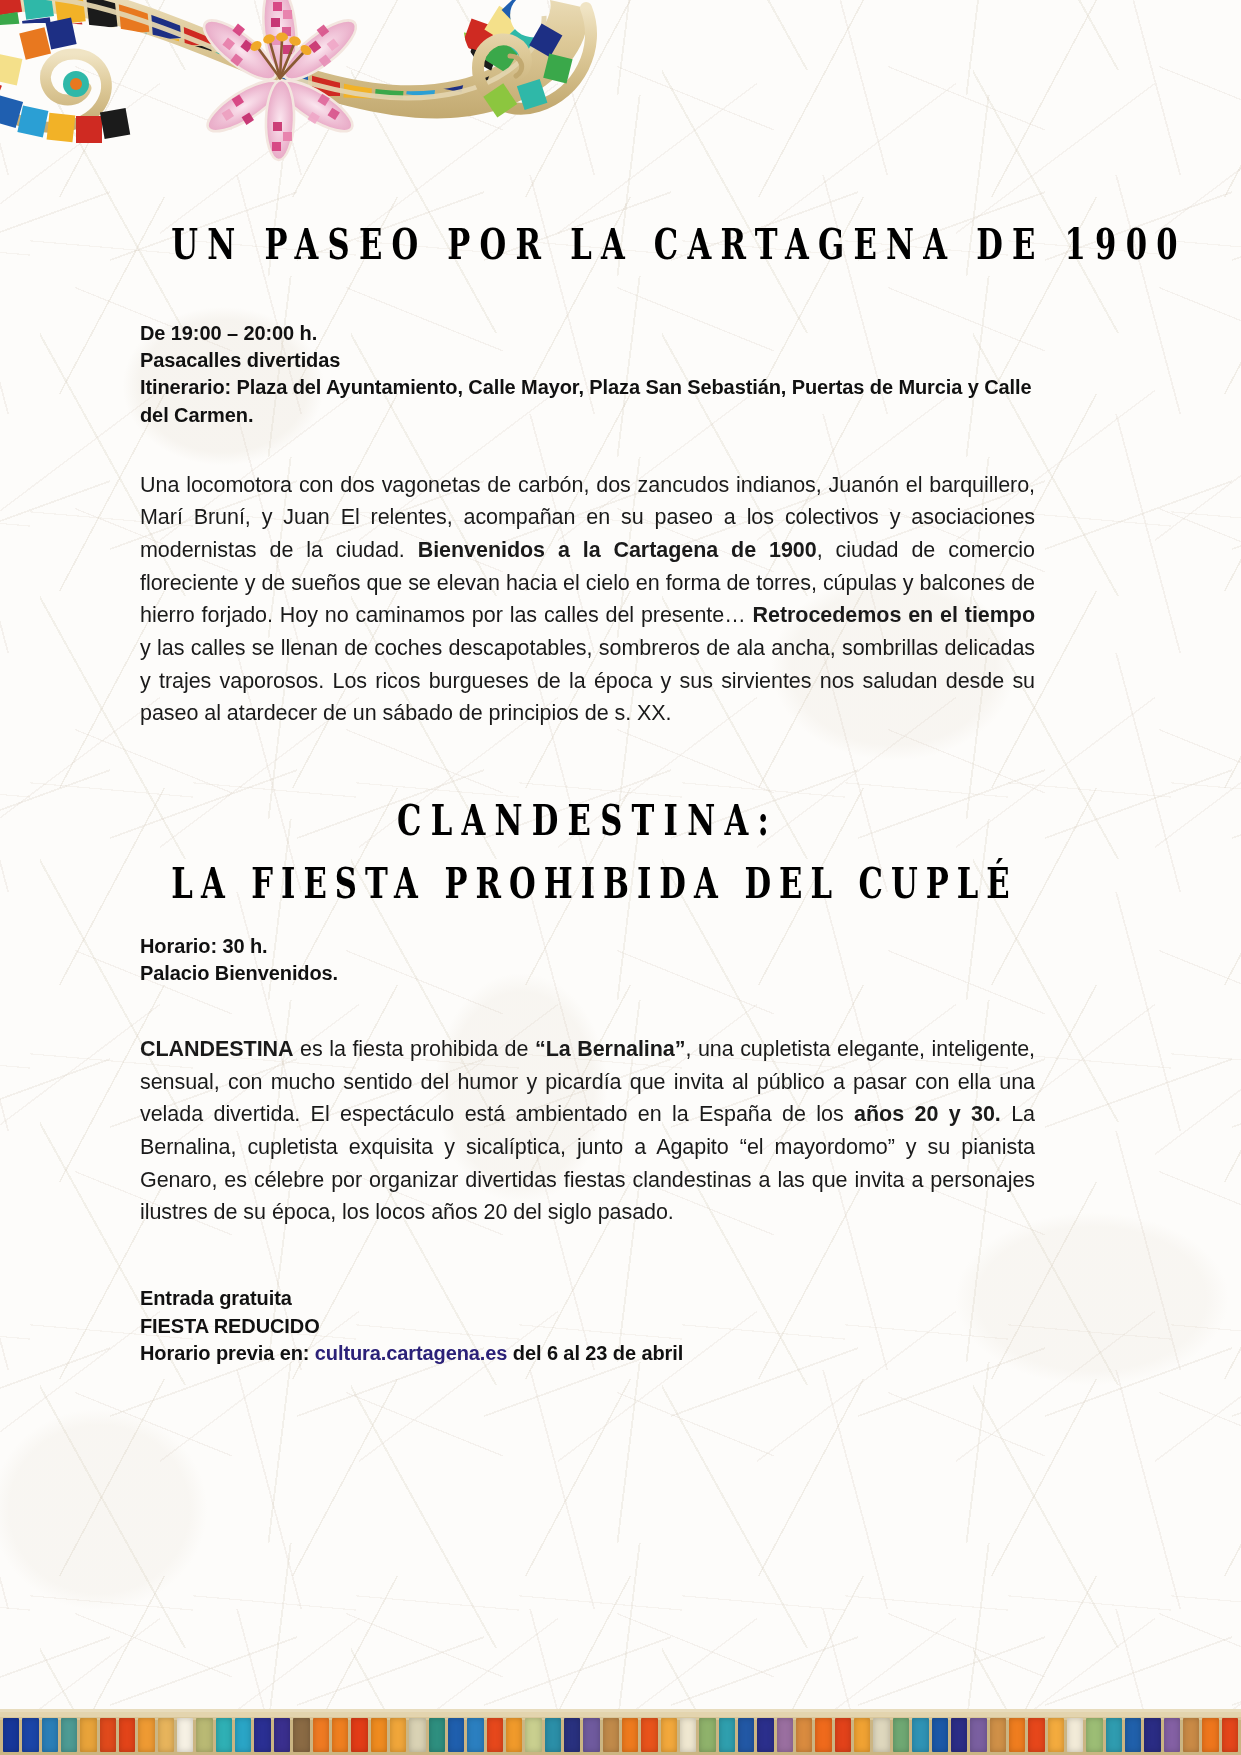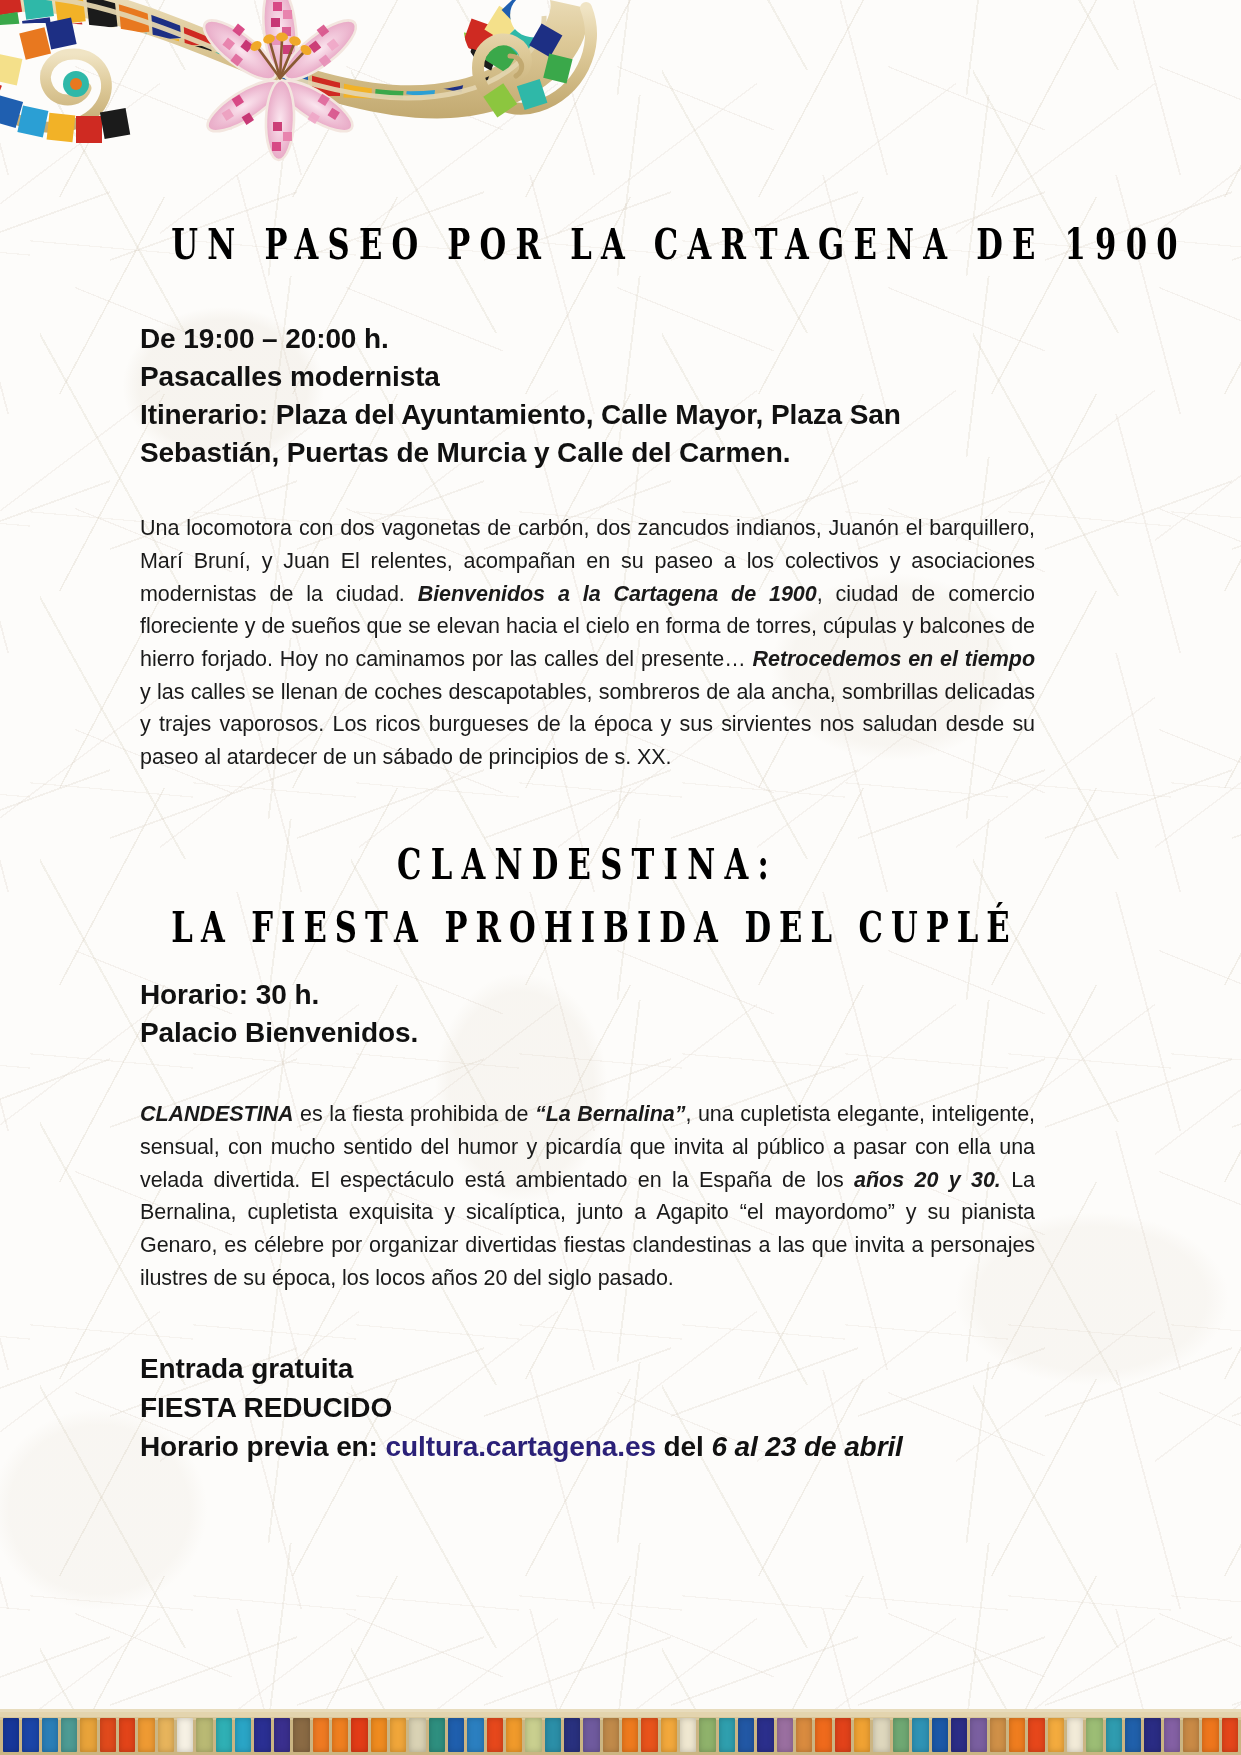--- a/index.html
+++ b/index.html
@@ -116,42 +116,42 @@
   #main-title-wrap { margin-top: 218px; height: 54px; }
   #clandestina-wrap { margin-top: 64px; }
   #clandestina-line2 {
     font-size: 33px;
     letter-spacing: .26em;
     margin-top: 22px;
   }
 
   .bold-block {
     font-weight: 700;
-    font-size: 28px;
+    font-size: 20px;
     line-height: 1.36;
     color: #111;
     letter-spacing: -0.1px;
   }
   #schedule-block { margin-top: 48px; }
 
   .body-par {
     font-size: 21.5px;
     line-height: 1.52;
     color: #1a1a1a;
     text-align: justify;
     text-justify: inter-word;
     letter-spacing: -0.05px;
   }
   #intro-paragraph { margin-top: 40px; }
   #clandestina-paragraph { margin-top: 46px; }
 
   #horario-block { margin-top: 34px; }
   #booking-block { margin-top: 56px; line-height: 1.38; }
 
-  .body-par b, .bold-block b { font-weight: 700; font-style: italic; }
+  .body-par b, .bold-block b { font-weight: 700; }
 
   .link {
     color: #2b2178;
     text-underline-offset: 2px;
     cursor: pointer;
   }
 </style>
 </head>
 <body>
 
@@ -321,21 +321,21 @@
   </div>
 
   <div class="content">
 
     <div id="main-title-wrap">
       <div class="display-title">UN PASEO POR LA CARTAGENA DE 1900</div>
     </div>
 
     <div id="schedule-block" class="bold-block">
       <div>De 19:00 – 20:00 h.</div>
-      <div>Pasacalles modernista</div>
+      <div>Pasacalles divertidas</div>
       <div>Itinerario: Plaza del Ayuntamiento, Calle Mayor, Plaza San Sebastián, Puertas de Murcia y Calle del Carmen.</div>
     </div>
 
     <p id="intro-paragraph" class="body-par"><span>Una locomotora con dos vagonetas de carbón, dos zancudos indianos,  Juanón el barquillero, Marí Bruní, y Juan El relentes, acompañan en su paseo a los colectivos y asociaciones modernistas de la ciudad. </span><b>Bienvenidos a la Cartagena de 1900</b><span>, ciudad de comercio floreciente y de sueños que se elevan hacia el cielo en forma de torres, cúpulas y balcones de hierro forjado. Hoy no caminamos por las calles del presente… </span><b>Retrocedemos en el tiempo</b><span> y las calles se llenan de coches descapotables, sombreros de ala ancha, sombrillas delicadas y trajes vaporosos. Los ricos burgueses de la época y sus sirvientes nos saludan desde su paseo al atardecer de un sábado de principios de s. XX.</span></p>
 
     <div id="clandestina-wrap">
       <div class="display-title">CLANDESTINA:</div>
       <div class="display-title" id="clandestina-line2">LA FIESTA PROHIBIDA DEL CUPLÉ</div>
     </div>
 

